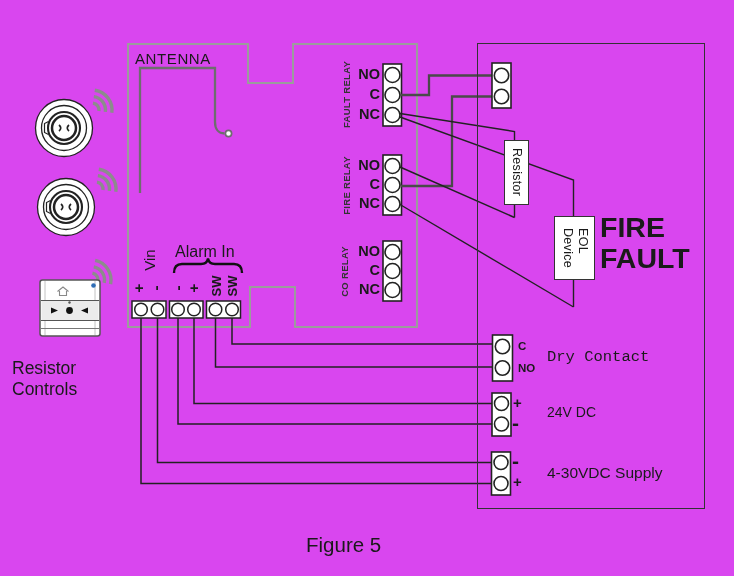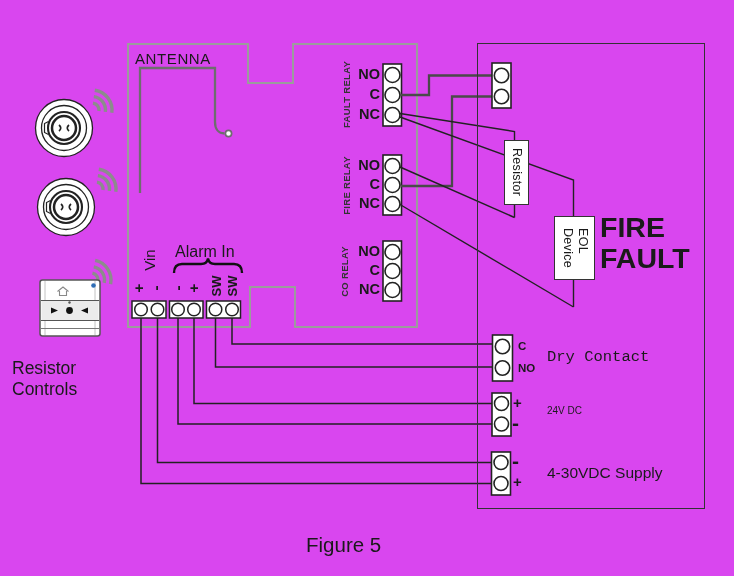--- a/index.html
+++ b/index.html
@@ -203,21 +203,21 @@
         <span>Device</span>
   </div>
 </div>
 
 <div class="lbl b" style="left:518px;top:340px;font-size:11.5px;font-weight:600;">C</div>
 <div class="lbl b" style="left:518px;top:362px;font-size:11.5px;font-weight:600;">NO</div>
 <div class="lbl" style="left:547px;top:349px;font-size:15.5px;font-family:Liberation Mono, monospace;">Dry Contact</div>
 
 <div class="lbl b" style="left:513px;top:395px;font-size:15px;">+</div>
 <div class="lbl b" style="left:512px;top:411px;font-size:21px;">-</div>
-<div class="lbl" style="left:547px;top:405px;font-size:10px;">24V DC</div>
+<div class="lbl" style="left:547px;top:405px;font-size:14px;">24V DC</div>
 
 <div class="lbl b" style="left:512px;top:449px;font-size:21px;">-</div>
 <div class="lbl b" style="left:513px;top:474px;font-size:15px;">+</div>
 <div class="lbl" style="left:547px;top:464px;font-size:15.5px;">4-30VDC Supply</div>
 
 <div class="lbl ctr" style="left:306px;top:534px;width:122px;font-size:20.5px;">Figure 5</div>
 
 </div>
 
 </body></html>

